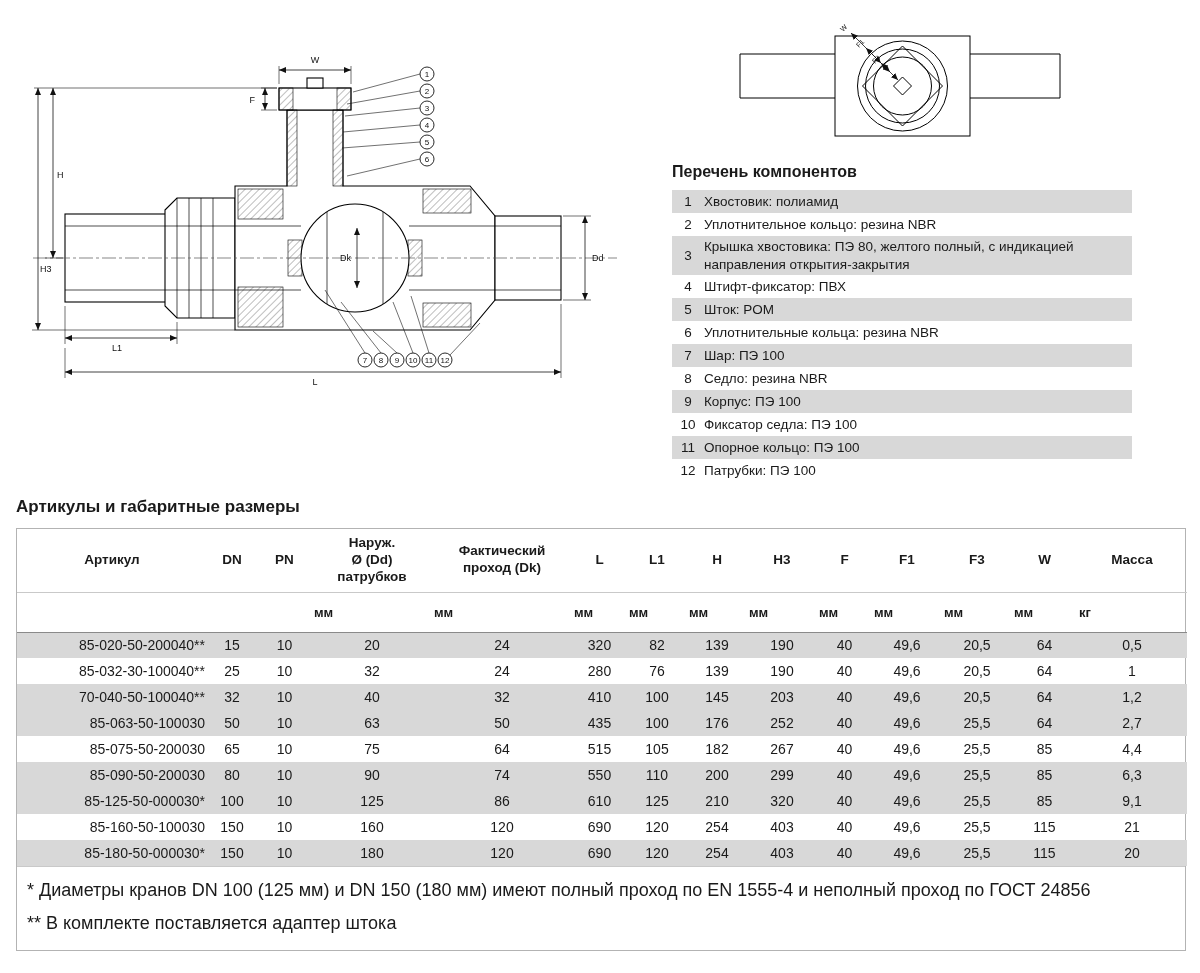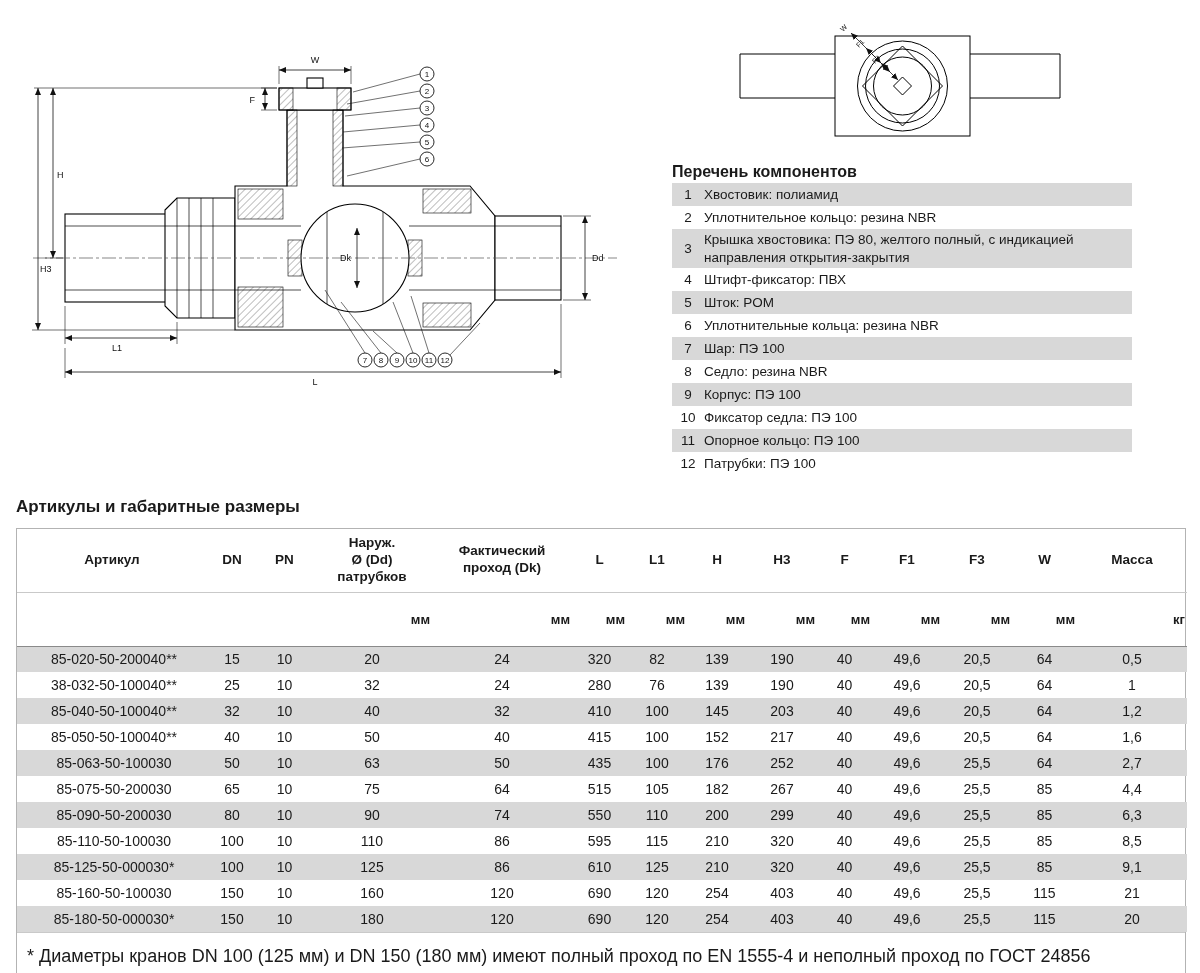--- a/index.html
+++ b/index.html
@@ -18,35 +18,35 @@
   .dim{stroke:#111;stroke-width:0.8;fill:none;marker-start:url(#arr);marker-end:url(#arr)}
   .ext{stroke:#111;stroke-width:0.6;fill:none}
   svg text{font-family:"Liberation Sans",sans-serif;font-size:9px;fill:#111}
   .callout line{stroke:#111;stroke-width:0.6}
   .callout circle{fill:#fff;stroke:#111;stroke-width:0.9}
   .callout text{font-size:8px}
   .tvlabel{font-size:7px}
 
   
   #components{position:absolute;left:672px;top:163px;width:460px}
-  #components h2{font-size:16px;font-weight:bold;margin-bottom:2px}
+  #components h2{font-size:16px;font-weight:bold;margin-bottom:9px}
   .comp-row{display:flex;align-items:center;font-size:13.5px;line-height:1.3;min-height:23px;padding:2px 0}
   .comp-row.shaded{background:#d8d8d8}
   .comp-num{width:32px;text-align:center;flex:none}
   .comp-text{padding-right:8px}
 
   
   #dims{position:absolute;left:16px;top:497px;width:1170px}
   #dims h2{font-size:17px;font-weight:bold;margin-bottom:11px}
   #dims-table-wrap{border:1px solid #b3b3b3;background:#fff}
   #dims table{width:100%;border-collapse:collapse;table-layout:fixed}
   #dims thead th{font-size:13.5px;font-weight:bold;text-align:center;vertical-align:middle;padding:6px 2px;height:56px;border-bottom:1px solid #c9c9c9;line-height:1.25}
-  #dims-units-row td{font-size:13px;font-weight:bold;text-align:right;padding:19px 2px;height:28px;border-bottom:1px solid #8a8a8a}
+  #dims-units-row td{font-size:13px;font-weight:bold;text-align:left;padding:12px 2px;height:28px;border-bottom:1px solid #8a8a8a}
   #dims tbody td{font-size:14px;text-align:center;padding:3px 2px;height:26px}
-  #dims tbody td:first-child{text-align:center;padding-left:6px}
+  #dims tbody td:first-child{text-align:right;padding-left:6px}
   #dims tbody tr.shaded{background:#d8d8d8}
   #footnotes{border-top:1px solid #c9c9c9;padding:7px 10px 9px;font-size:18px;line-height:1.85}
 </style>
 </head>
 <body>
 
 <div id="page">
 
   <svg id="main-drawing" viewBox="0 0 600 345" width="600" height="345">
     <defs>
@@ -325,66 +325,50 @@
               <td>82</td>
               <td>139</td>
               <td>190</td>
               <td>40</td>
               <td>49,6</td>
               <td>20,5</td>
               <td>64</td>
               <td>0,5</td>
             </tr>
             <tr>
-              <td>38-032-50-100040**</td>
+              <td>85-032-30-100040**</td>
               <td>25</td>
               <td>10</td>
               <td>32</td>
               <td>24</td>
               <td>280</td>
               <td>76</td>
               <td>139</td>
               <td>190</td>
               <td>40</td>
               <td>49,6</td>
               <td>20,5</td>
               <td>64</td>
               <td>1</td>
             </tr>
             <tr class="shaded">
-              <td>85-040-50-100040**</td>
+              <td>70-040-50-100040**</td>
               <td>32</td>
               <td>10</td>
               <td>40</td>
               <td>32</td>
               <td>410</td>
               <td>100</td>
               <td>145</td>
               <td>203</td>
               <td>40</td>
               <td>49,6</td>
               <td>20,5</td>
               <td>64</td>
               <td>1,2</td>
-            </tr>
-            <tr>
-              <td>85-050-50-100040**</td>
-              <td>40</td>
-              <td>10</td>
-              <td>50</td>
-              <td>40</td>
-              <td>415</td>
-              <td>100</td>
-              <td>152</td>
-              <td>217</td>
-              <td>40</td>
-              <td>49,6</td>
-              <td>20,5</td>
-              <td>64</td>
-              <td>1,6</td>
             </tr>
             <tr class="shaded">
               <td>85-063-50-100030</td>
               <td>50</td>
               <td>10</td>
               <td>63</td>
               <td>50</td>
               <td>435</td>
               <td>100</td>
               <td>176</td>
@@ -419,36 +403,20 @@
               <td>74</td>
               <td>550</td>
               <td>110</td>
               <td>200</td>
               <td>299</td>
               <td>40</td>
               <td>49,6</td>
               <td>25,5</td>
               <td>85</td>
               <td>6,3</td>
-            </tr>
-            <tr>
-              <td>85-110-50-100030</td>
-              <td>100</td>
-              <td>10</td>
-              <td>110</td>
-              <td>86</td>
-              <td>595</td>
-              <td>115</td>
-              <td>210</td>
-              <td>320</td>
-              <td>40</td>
-              <td>49,6</td>
-              <td>25,5</td>
-              <td>85</td>
-              <td>8,5</td>
             </tr>
             <tr class="shaded">
               <td>85-125-50-000030*</td>
               <td>100</td>
               <td>10</td>
               <td>125</td>
               <td>86</td>
               <td>610</td>
               <td>125</td>
               <td>210</td>

